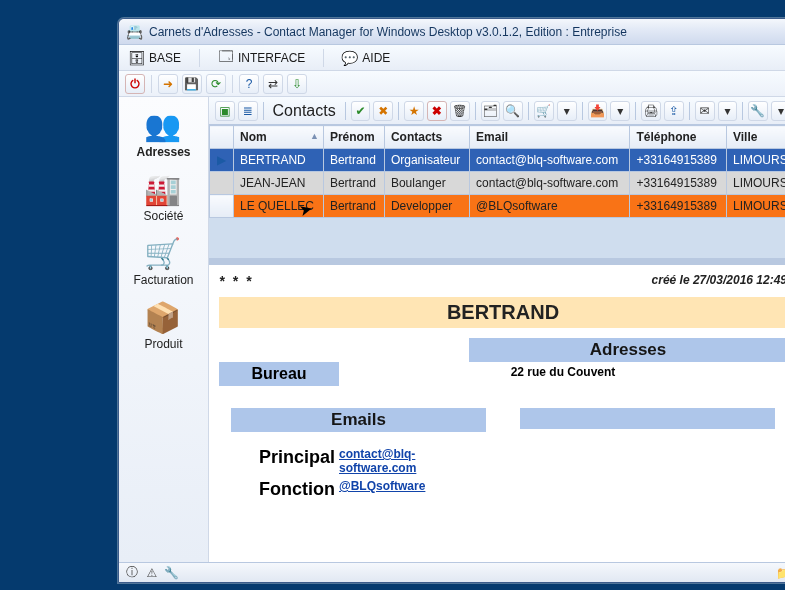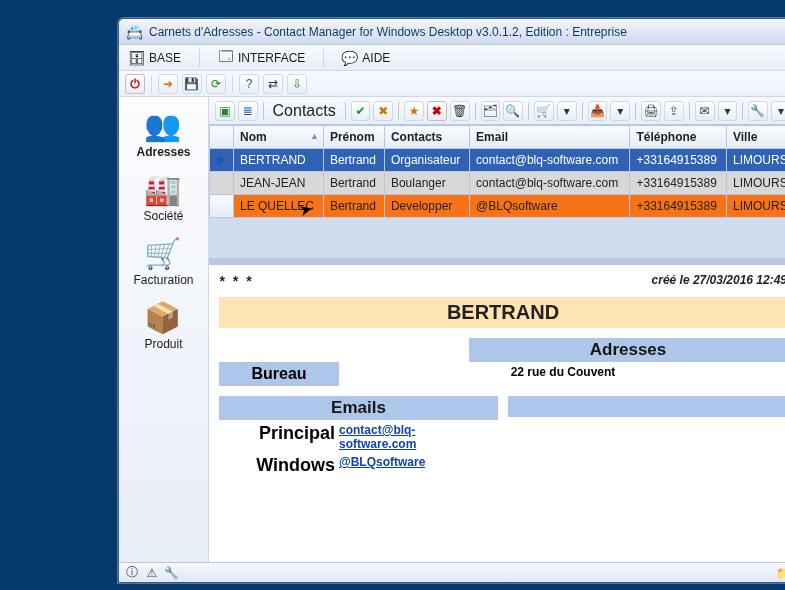--- a/index.html
+++ b/index.html
@@ -195,21 +195,21 @@
     font-size:17px;
     text-align:center;
     margin:10px 10px 0;
     padding:2px 0;
   }
   .addr-row { display:flex; margin:0 10px;}
   .addr-row .addr-label { width:120px; background:#aec6ea; text-align:center; font-weight:bold; font-size:16px; padding:3px 0;}
   .addr-row .addr-val { flex:1; text-align:center; font-weight:bold; font-size:12px; padding:3px 0;}
   .two-col { display:flex; gap:10px; margin:10px 10px 0;}
   .two-col .col { flex:1;}
-  .two-col .col .section-title { margin:0;}
+  .two-col .col .section-title { margin:12px;}
   .kv-row { display:flex; padding:2px 10px 0; }
   .kv-row .kv-label { width:110px; text-align:right; font-weight:bold; font-size:18px; padding:1px 4px; color:#000;}
   .kv-row .kv-val { flex:1; font-weight:bold; font-size:12px; color:#1144aa; text-decoration:underline; padding:1px 0;}
 
   .status-bar {
     height:20px;
     background: linear-gradient(#f5f8fc,#e1e8f3);
     border-top:1px solid #b8c8e0;
     display:flex;
     align-items:center;
@@ -388,21 +388,21 @@
 
         <div class="two-col">
           <div class="col">
             <div class="section-title">Emails</div>
             <div id="email-rows">
                   <div class="kv-row">
                     <div class="kv-label">Principal</div>
                     <div class="kv-val">contact@blq-software.com</div>
                   </div>
                   <div class="kv-row">
-                    <div class="kv-label">Windows</div>
+                    <div class="kv-label">Fonction</div>
                     <div class="kv-val">@BLQsoftware</div>
                   </div>
                 </div>
           </div>
           <div class="col">
             <div class="section-title" style="min-height:21px;"></div>
           </div>
         </div>
       </div>
     </div>

